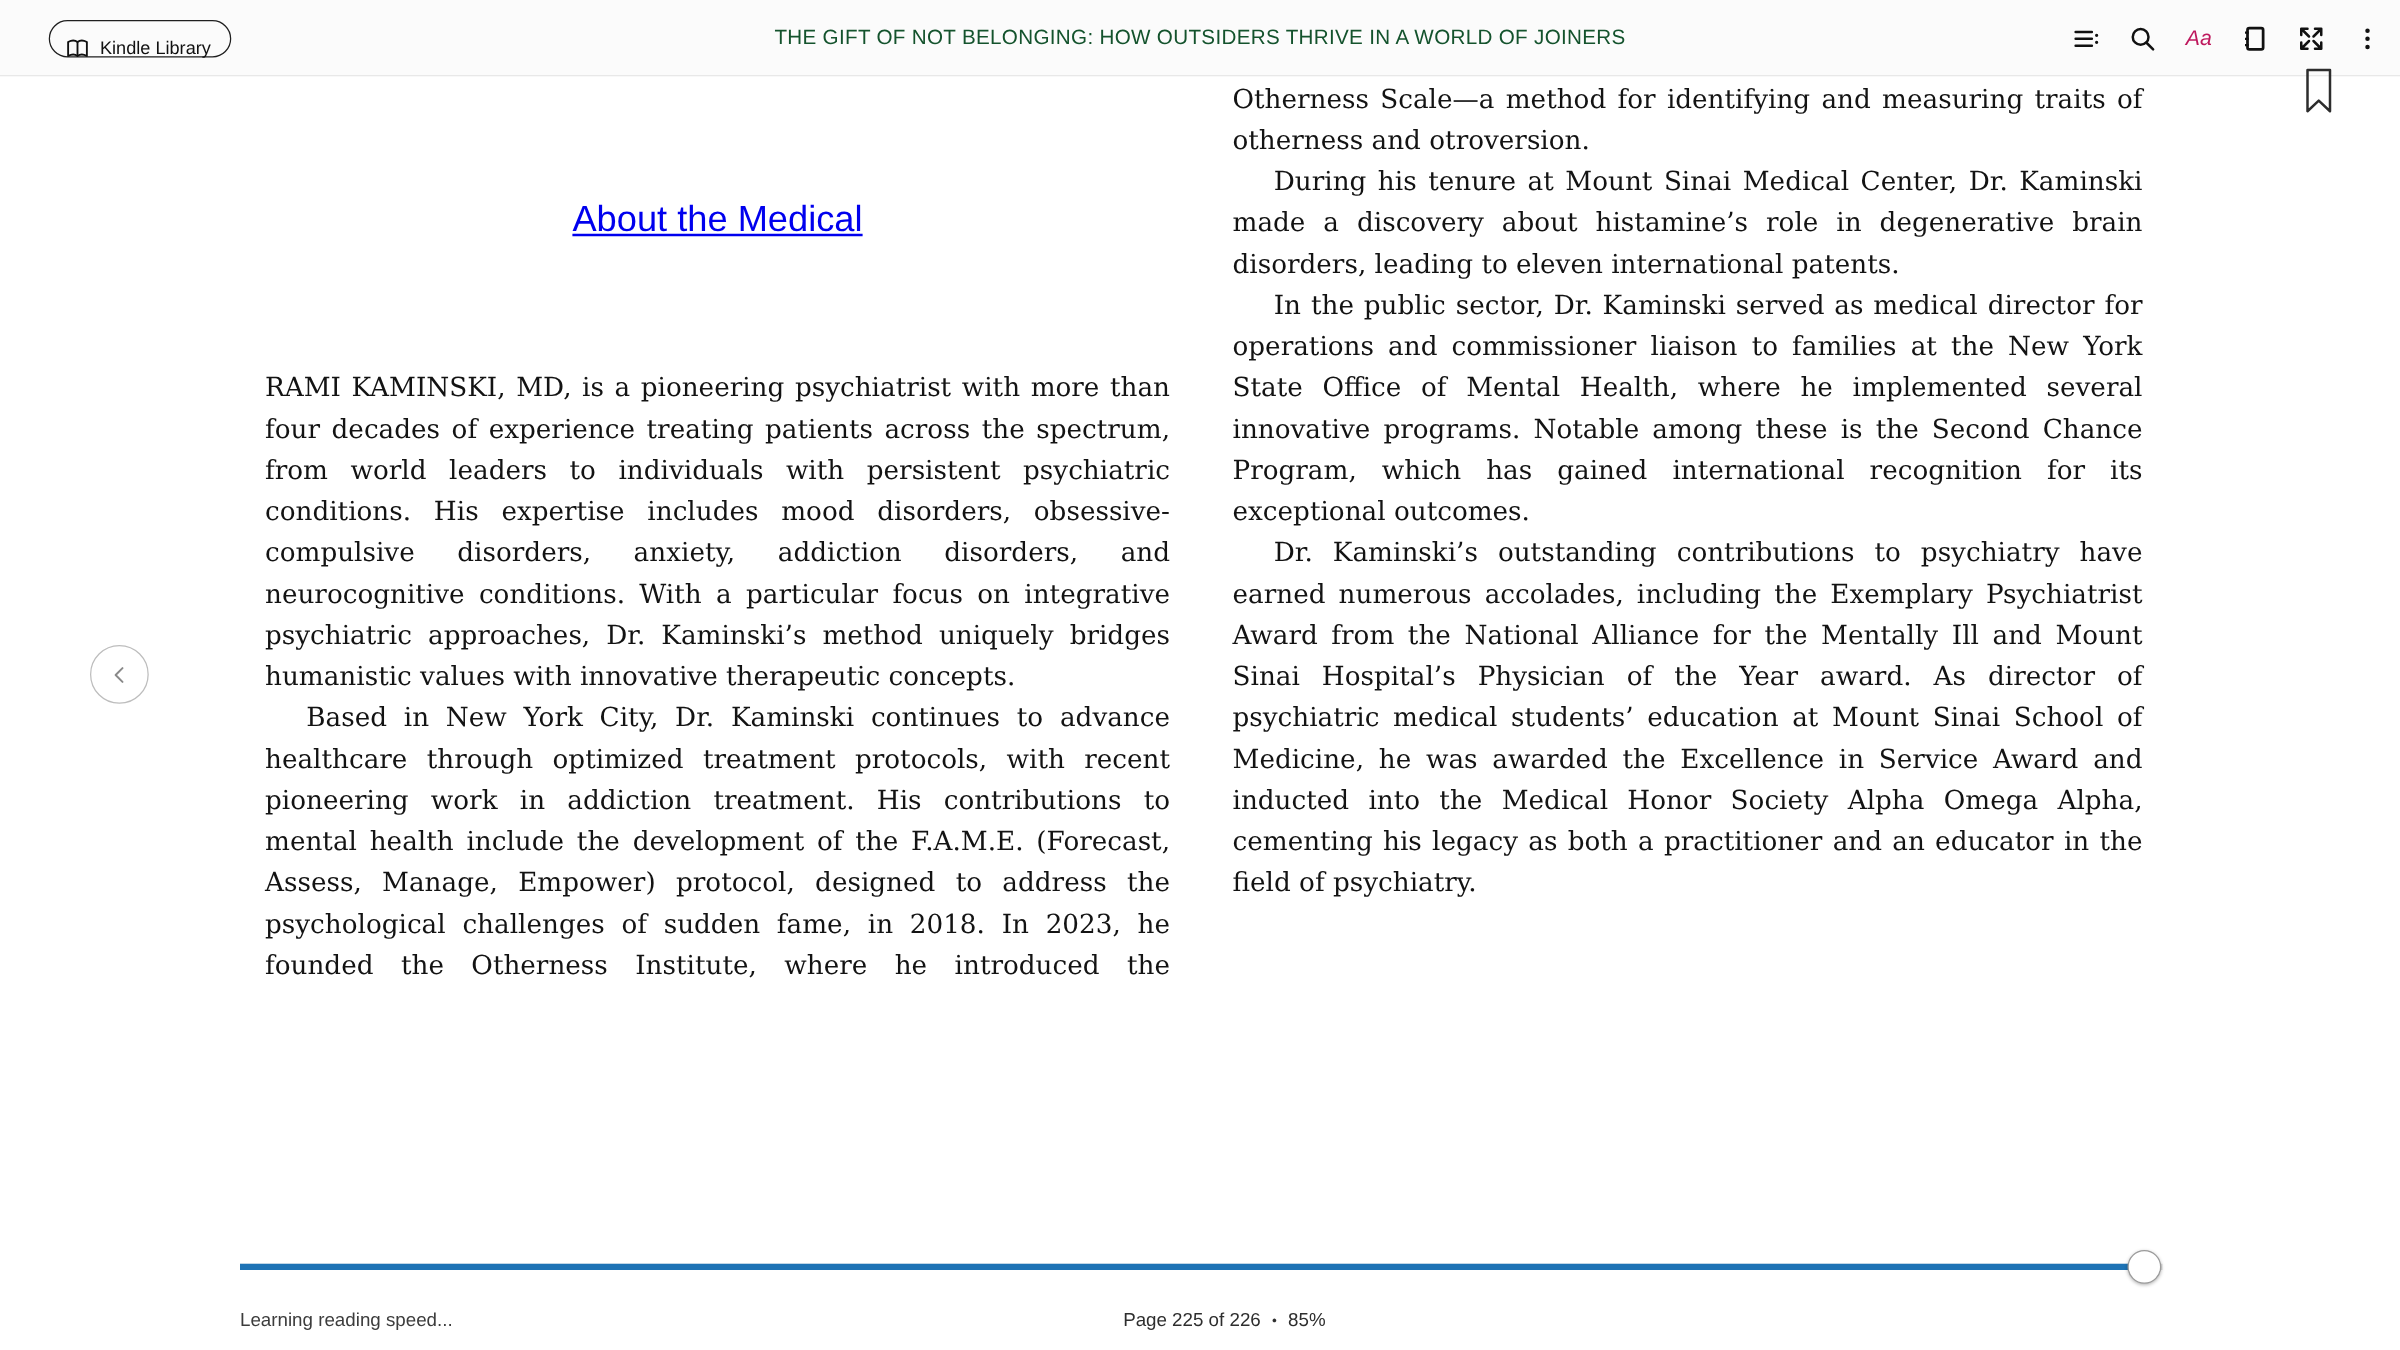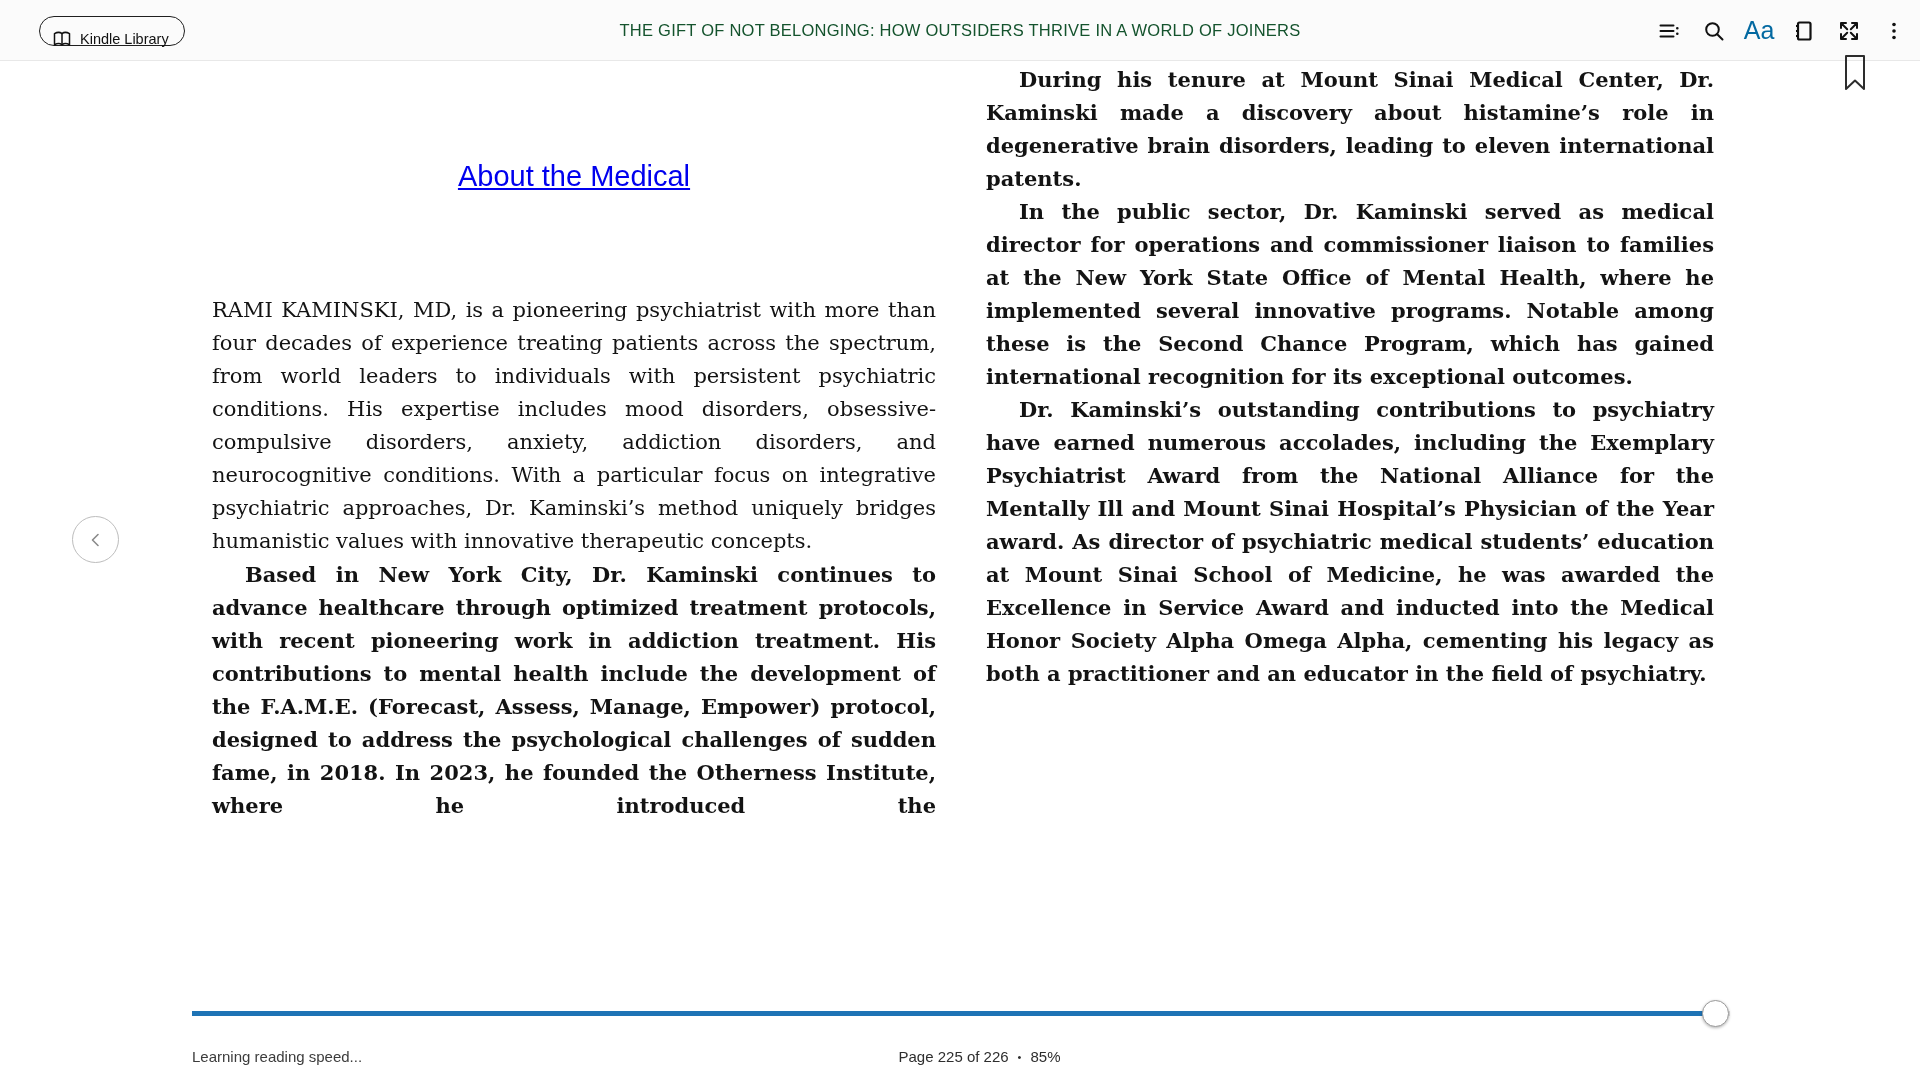--- a/index.html
+++ b/index.html
@@ -14,38 +14,38 @@
                  display: flex; align-items: center; gap: 8px; padding: 16px 15px 0 12px;
                  border: 1px solid #1f1f1f; border-radius: 16px; background: transparent;
                  font-size: 14.5px; color: #111; cursor: pointer; }
   .book-title { position: absolute; left: 0; right: 0; top: 0; height: 61px;
                 display: flex; align-items: center; justify-content: center;
                 font-size: 16.5px; letter-spacing: 0.25px; color: #14532d; }
   .topbar-icons { position: absolute; right: 14px; top: 0; height: 61px;
                   display: flex; align-items: center; gap: 21px; }
   .icon-btn { width: 24px; height: 24px; display: flex; align-items: center;
               justify-content: center; cursor: pointer; color: #111; }
-  .aa-label { font-size: 25px; font-weight: 500; color: #0369a1; }
+  .aa-label { font-size: 17px; font-weight: 500; color: #be185d; font-style: italic; }
 
   
   .bookmark { position: absolute; left: 1842px; top: 54px; width: 26px; height: 38px;
               cursor: pointer; color: #2d2d2d; }
 
   
   .col { position: absolute; font-family: "DejaVu Serif", "Liberation Serif", serif;
          font-size: 21px; line-height: 33px; color: #131313; text-align: justify;
          text-justify: inter-word; }
   .col-left  { left: 212px; top: 158px; width: 724px; }
   .col-right { left: 986px; top: 63px;  width: 728px; }
   .chapter-heading { display: block; text-align: center; margin-bottom: 100px;
                      font-family: "Liberation Sans", sans-serif; font-size: 29px;
                      line-height: 36px; font-weight: 500; color: #0000EE;
                      text-decoration: underline; cursor: pointer; }
   .para { margin: 0; }
-  .para.indent { text-indent: 33px; font-weight: bold; }
+  .para.indent { text-indent: 33px; }
   .para.continued { text-align-last: justify; }
   .lead-name { font-weight: 400; }
 
   
   .nav-arrow { position: absolute; left: 72px; top: 516px; width: 47px; height: 47px;
                border: 1px solid #bdbdbd; border-radius: 50%; background: #fff;
                display: flex; align-items: center; justify-content: center;
                color: #8a8a8a; cursor: pointer; }
 
   
@@ -128,20 +128,21 @@
     </svg>
   </div>
 
   <div class="col col-left">
     <a class="chapter-heading">About the Medical</a>
     <p class="para"><span class="lead-name">RAMI KAMINSKI,</span><span> MD, is a pioneering psychiatrist with more than four decades of experience treating patients across the spectrum, from world leaders to individuals with persistent psychiatric conditions. His expertise includes mood disorders, obsessive-compulsive disorders, anxiety, addiction disorders, and neurocognitive conditions. With a particular focus on integrative psychiatric approaches, Dr. Kaminski’s method uniquely bridges humanistic values with innovative therapeutic concepts.</span></p>
     <p class="para indent continued">Based in New York City, Dr. Kaminski continues to advance healthcare through optimized treatment protocols, with recent pioneering work in addiction treatment. His contributions to mental health include the development of the F.A.M.E. (Forecast, Assess, Manage, Empower) protocol, designed to address the psychological challenges of sudden fame, in 2018. In 2023, he founded the Otherness Institute, where he introduced the</p>
   </div>
 
   <div class="col col-right">
+    <p class="para">Otherness Scale—a method for identifying and measuring traits of otherness and otroversion.</p>
     <p class="para indent">During his tenure at Mount Sinai Medical Center, Dr. Kaminski made a discovery about histamine’s role in degenerative brain disorders, leading to eleven international patents.</p>
     <p class="para indent">In the public sector, Dr. Kaminski served as medical director for operations and commissioner liaison to families at the New York State Office of Mental Health, where he implemented several innovative programs. Notable among these is the Second Chance Program, which has gained international recognition for its exceptional outcomes.</p>
     <p class="para indent">Dr. Kaminski’s outstanding contributions to psychiatry have earned numerous accolades, including the Exemplary Psychiatrist Award from the National Alliance for the Mentally Ill and Mount Sinai Hospital’s Physician of the Year award. As director of psychiatric medical students’ education at Mount Sinai School of Medicine, he was awarded the Excellence in Service Award and inducted into the Medical Honor Society Alpha Omega Alpha, cementing his legacy as both a practitioner and an educator in the field of psychiatry.</p>
   </div>
 
   <div class="nav-arrow">
     <span>
       <svg width="18" height="18" viewBox="0 0 18 18" fill="none" stroke="#8a8a8a" stroke-width="1.6" stroke-linecap="round" stroke-linejoin="round">
         <path d="M11 3.5 L5.5 9 L11 14.5"></path>
       </svg>

